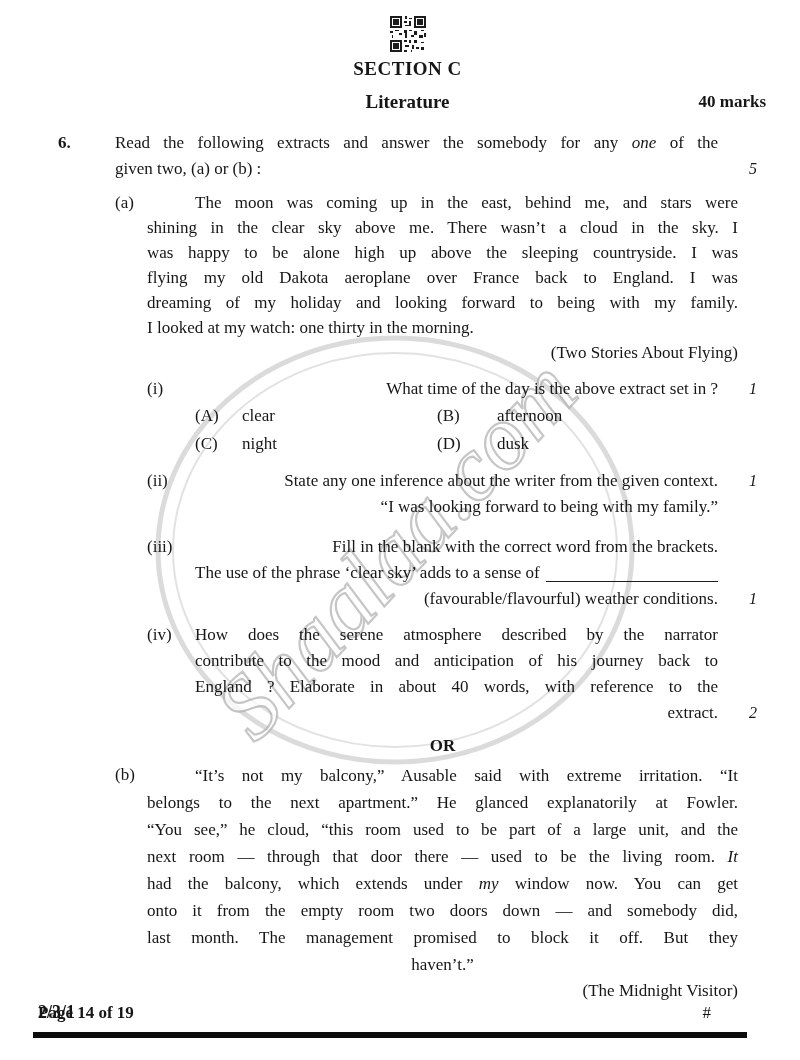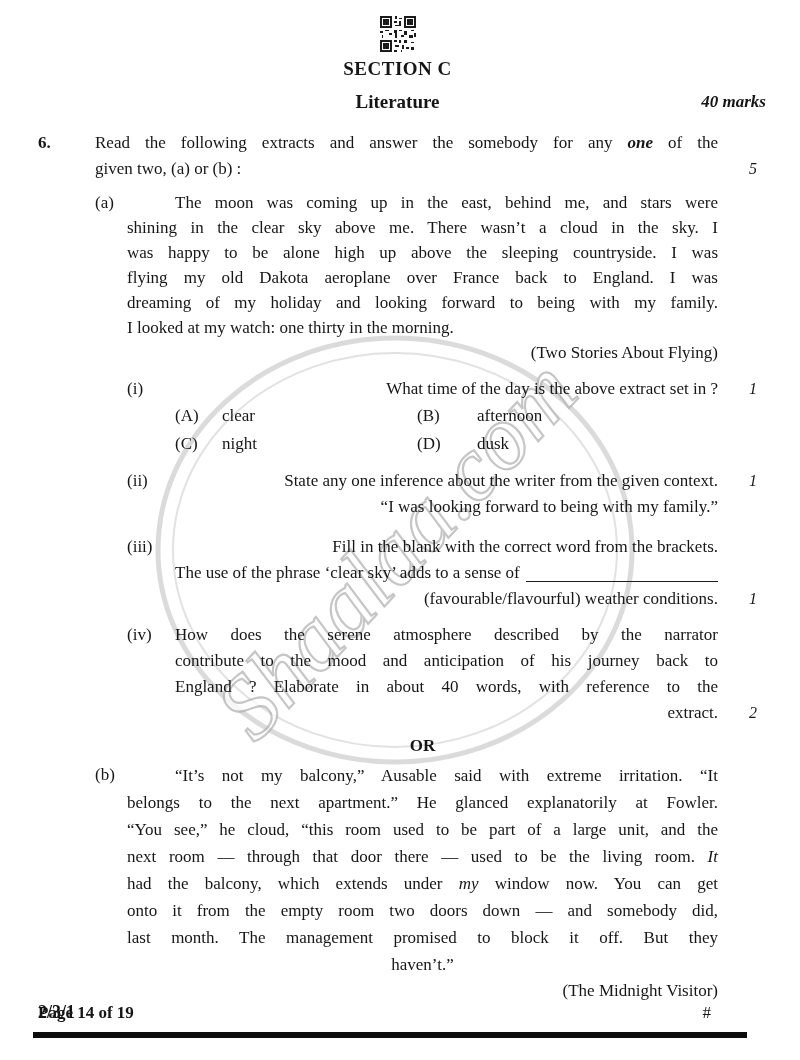--- a/index.html
+++ b/index.html
@@ -2,49 +2,49 @@
 <html><head>
 <meta charset="utf-8">
 <style>
   html,body{margin:0;padding:0;background:#e9e9e9;}
   .page{
     position:relative;width:800px;height:1060px;background:#ffffff;
     color:#161616;font-family:"Liberation Serif","DejaVu Serif",serif;
     font-size:17px;overflow:hidden;margin:0 auto;
   }
   .watermark{position:absolute;top:0;left:0;z-index:0;pointer-events:none;}
-  .content{position:relative;z-index:1;padding:16px 43px 0 38px;}
+  .content{position:relative;z-index:1;padding:16px 43px 0 58px;}
 
   .qr-row{text-align:center;height:36px;}
   .qr-row svg{width:36px;height:36px;}
 
   .section-title{text-align:center;font-weight:bold;font-size:19px;margin-top:6px;line-height:22px;letter-spacing:.5px;}
   .subject-row{position:relative;margin-top:10px;height:24px;}
   .subject-title{position:absolute;left:0;right:0;text-align:center;font-weight:bold;font-size:19px;line-height:24px;}
-  .total-marks{position:absolute;right:-9px;top:0;font-weight:bold;font-style:italic;font-size:17px;line-height:24px;}
+  .total-marks{position:absolute;right:-9px;top:0;font-weight:bold;font-size:17px;line-height:24px;}
 
   .q6{display:flex;margin-top:16px;}
   .q6-num{flex:0 0 57px;font-weight:bold;line-height:26px;}
   .q6-body{width:623px;}
   .q6-body .ln{line-height:26px;}
 
   .markscol{flex:0 0 39px;text-align:right;font-style:italic;font-size:16px;display:flex;flex-direction:column;line-height:26px;}
   .markscol.mb{justify-content:flex-end;}
   .markscol span{display:block;}
 
   .ext{display:flex;margin-left:57px;}
   .ext-label{flex:0 0 32px;line-height:25px;}
   .ext-body{width:591px;}
   .ext-a .ln{line-height:25px;}
   .ext-b .ln{line-height:27px;text-align:center;}
 
   .ln{white-space:normal;}
   .jl{text-align:justify;text-align-last:justify;}
   .ind{padding-left:48px;}
-  .em-bi{font-weight:bold;font-style:italic;}
+  .em-bi{font-weight:normal;font-style:italic;}
   .em-i{font-style:italic;}
   .source{text-align:right;line-height:26px;}
 
   .subq{display:flex;margin-left:89px;}
   .subq-label{flex:0 0 48px;line-height:26px;}
   .subq-body{width:543px;}
   .subq-body .ln{line-height:26px;text-align:right;}
 
   .opts{display:grid;grid-template-columns:47px 195px 60px auto;line-height:28px;}
 

